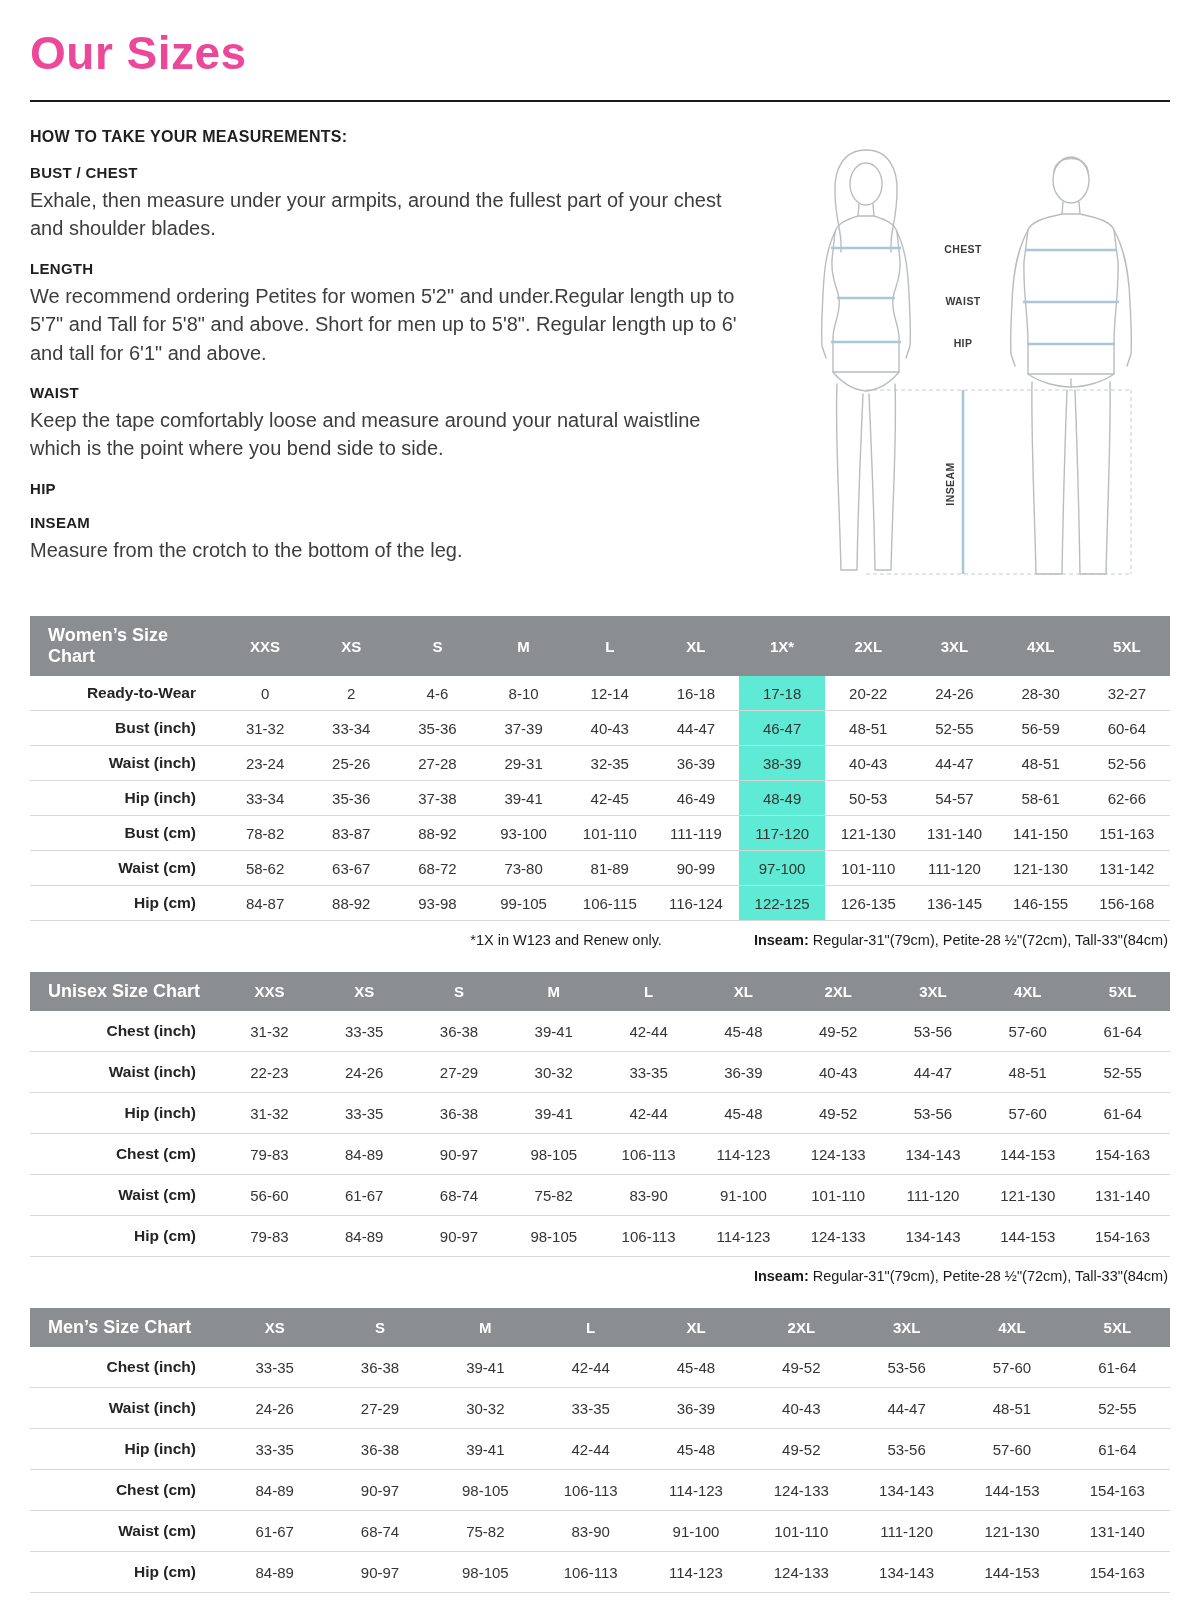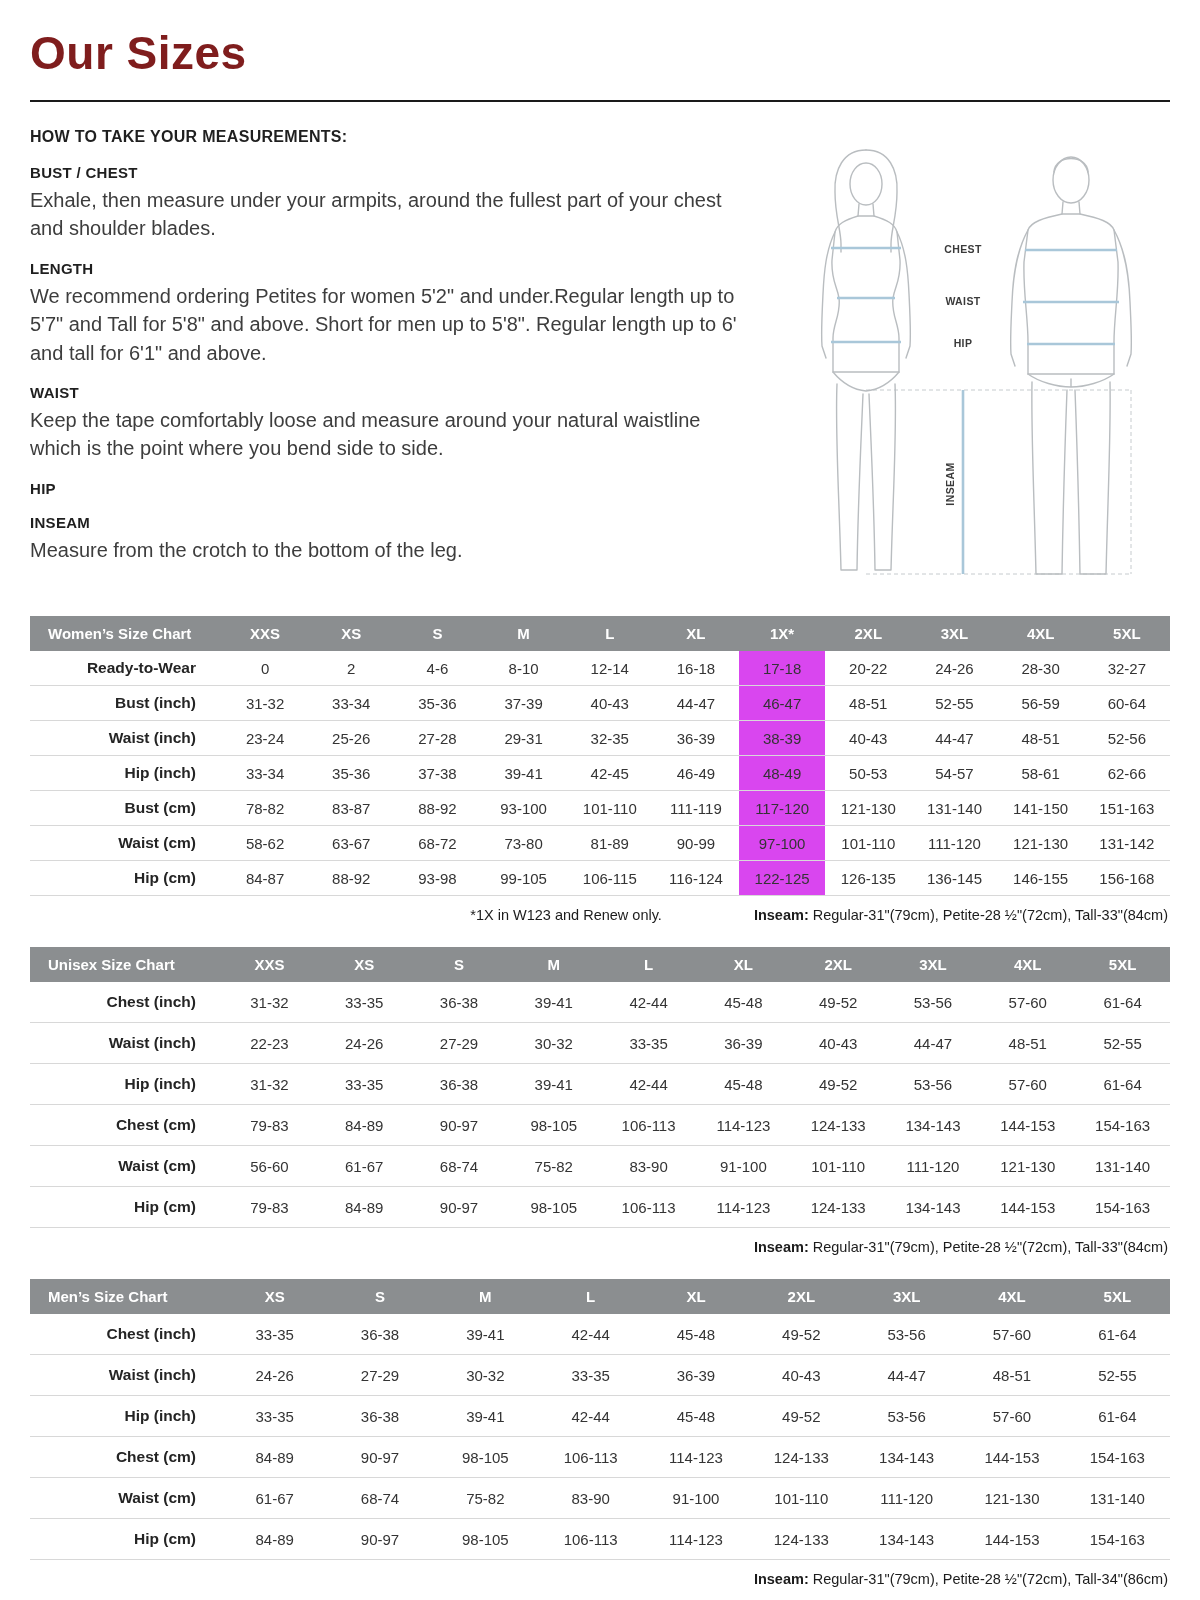--- a/index.html
+++ b/index.html
@@ -7,21 +7,21 @@
   body {
     width: 1200px;
     font-family: "Liberation Sans", "DejaVu Sans", sans-serif;
     color: #333;
   }
   .page { width: 1200px; min-height: 1600px; padding: 26px 30px 18px; }
 
   .page-title {
     font-size: 46px;
     font-weight: 800;
-    color: #7f1d1d;
+    color: #ec4899;
     letter-spacing: 0.5px;
     margin: 0 0 20px;
   }
   .title-rule { border: none; border-top: 2px solid #1a1a1a; margin: 0 0 26px; }
 
   .top { display: flex; gap: 20px; margin-bottom: 16px; }
   .instructions { flex: 1 1 auto; max-width: 748px; }
   .instructions-heading {
     font-size: 16px; font-weight: 700; color: #1f1f1f;
     letter-spacing: 0.3px; margin: 0 0 18px;
@@ -42,31 +42,31 @@
   .figure-wrap svg text { font-family: "Liberation Sans", sans-serif; font-size: 10.5px; font-weight: 700; fill: #3a3a3a; letter-spacing: 0.4px; }
 
   .size-tables { margin-top: 8px; }
   .table-block { margin-bottom: 2px; }
 
   table.size-table { width: 100%; border-collapse: collapse; table-layout: fixed; }
   .size-table thead th {
     background: #8b8e90; color: #ffffff; font-weight: 600;
     font-size: 15px; padding: 9px 2px; text-align: center;
   }
-  .size-table thead th.table-title { text-align: left; padding-left: 18px; font-size: 15px; }
+  .size-table thead th.table-title { text-align: left; padding-left: 18px; font-size: 18px; }
   .size-table tbody th.row-label {
     text-align: right; padding: 8px 26px 8px 2px;
     font-size: 15.5px; font-weight: 700; color: #242424;
     border-bottom: 1px solid #d8d8d8; background: #fff;
   }
   .size-table tbody td {
     text-align: center; font-size: 15px; color: #343434;
     padding: 8px 2px; border-bottom: 1px solid #d8d8d8; background: #fff;
   }
-  .size-table tbody td.hl { background: #d946ef; }
+  .size-table tbody td.hl { background: #5eead4; }
   .table-unisex .size-table tbody td,
   .table-unisex .size-table tbody th.row-label,
   .table-mens .size-table tbody td,
   .table-mens .size-table tbody th.row-label { padding-top: 11px; padding-bottom: 11px; }
 
   .footnote-row {
     display: flex; justify-content: flex-end; align-items: baseline;
     margin: 11px 2px 24px; font-size: 14.5px; color: #1c1c1c;
   }
   .footnote-note { margin-right: 92px; }

